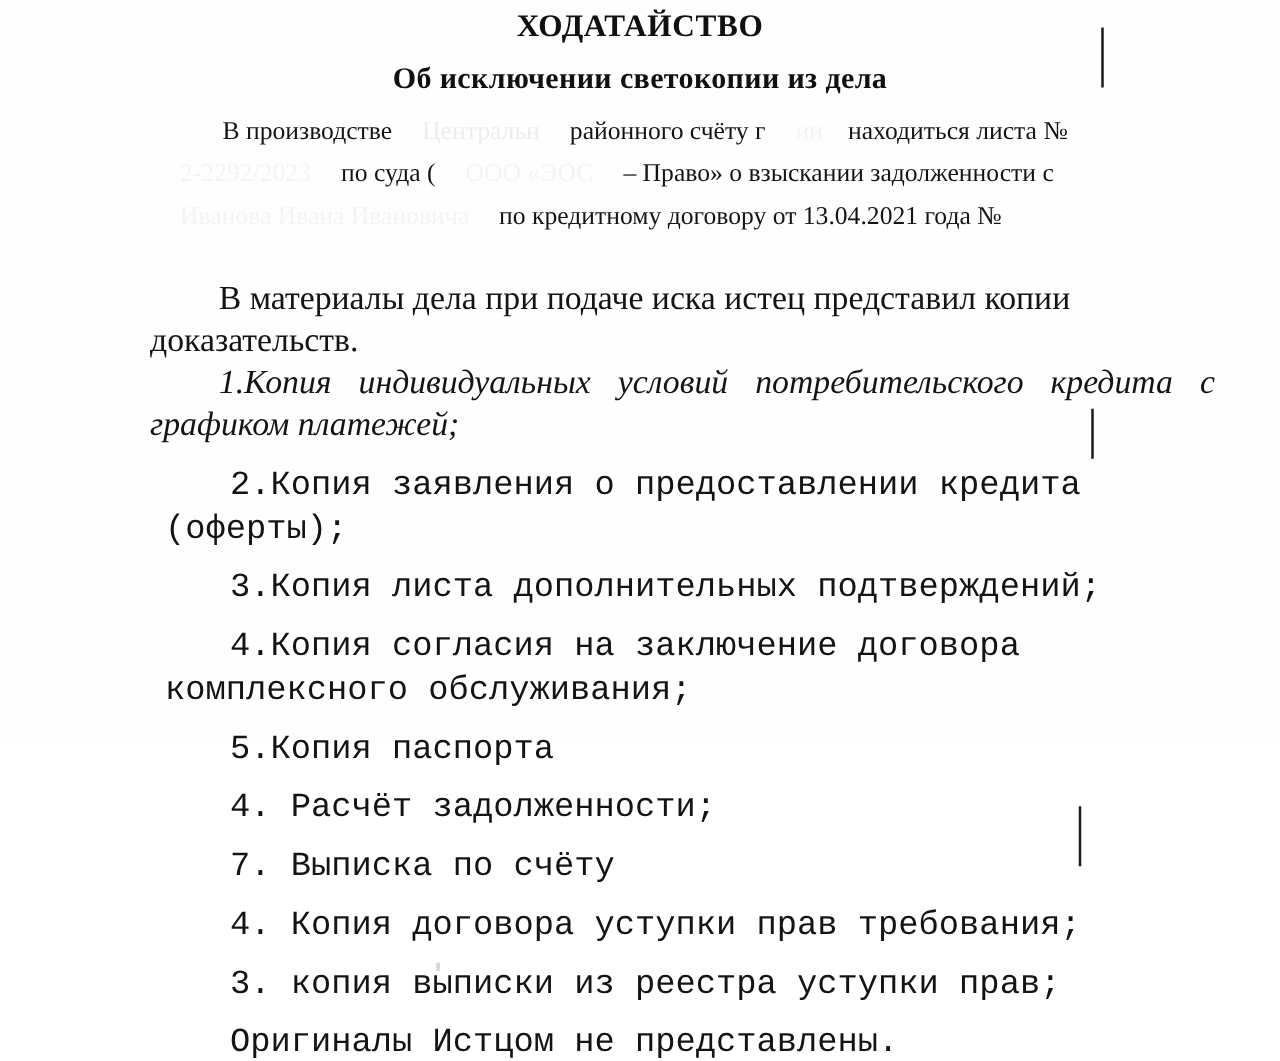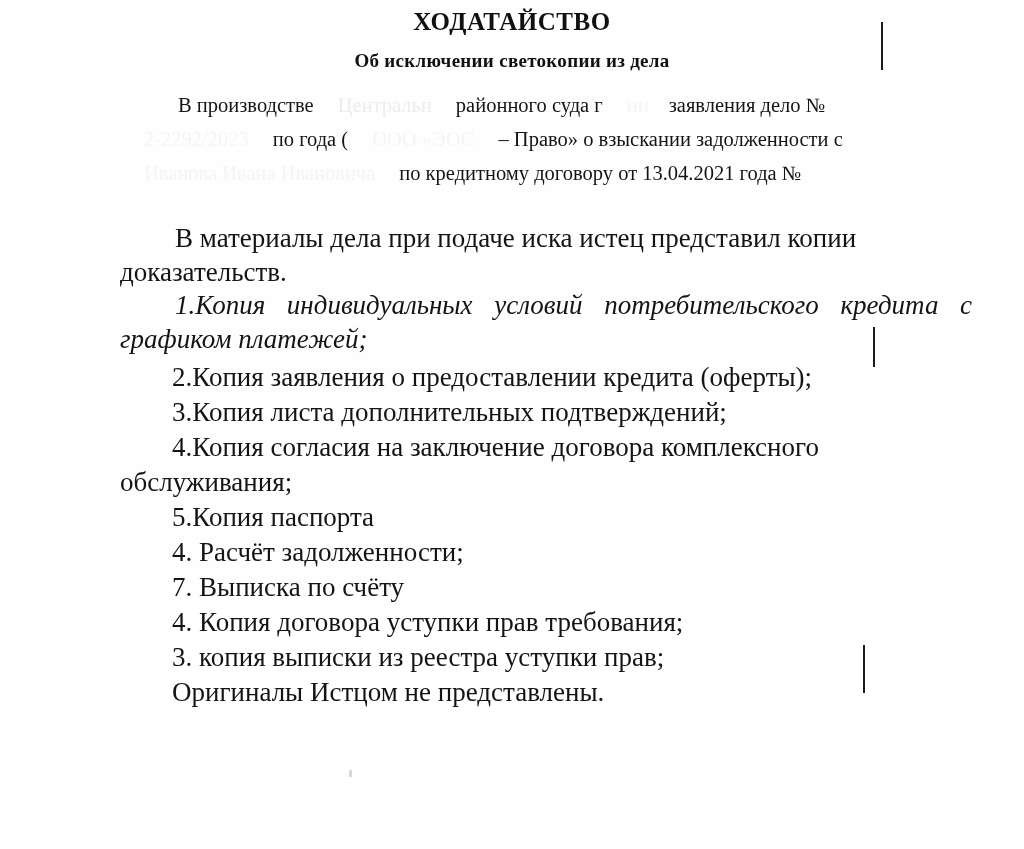--- a/index.html
+++ b/index.html
@@ -34,21 +34,21 @@
     font-weight: bold;
     letter-spacing: 0.5px;
     color: #101010;
   }
   .doc-subtitle {
     position: absolute;
     top: 50px;
     left: 0;
     width: 1024px;
     text-align: center;
-    font-size: 19px;
+    font-size: 24px;
     font-weight: bold;
     letter-spacing: 0.3px;
     color: #101010;
   }
 
   
   .intro {
     position: absolute;
     top: 88px;
     left: 120px;
@@ -93,23 +93,24 @@
     text-align: left;
   }
   .para.justify {
     text-align: justify;
     text-align-last: left;
     font-style: italic;
   }
   .gap-sm { height: 4px; }
 
   .list-item {
-    margin: 0;
+    margin: 12px;
     text-indent: 52px;
     line-height: 35px;
+    font-family: Liberation Mono, monospace;
   }
   .list-item.j {
     text-align: justify;
     text-align-last: left;
   }
 
   
   .artifact-line {
     position: absolute;
     background: #1b1b1b;
@@ -132,25 +133,25 @@
 
 <div class="page">
 
   <div class="doc-title">ХОДАТАЙСТВО</div>
 
   <div class="doc-subtitle">Об исключении светокопии из дела</div>
 
   <div class="intro">
 
     <div class="intro-line il-1">
-      <span class="sp-1"></span><span>В производстве</span><span class="sp-2"></span><span class="ghost">Центральн</span><span class="sp-2"></span><span>районного суда г</span><span class="sp-2"></span><span class="ghost-faint">ии</span><span class="sp-3"></span><span>заявления дело №</span>
+      <span class="sp-1"></span><span>В производстве</span><span class="sp-2"></span><span class="ghost">Центральн</span><span class="sp-2"></span><span>районного счёту г</span><span class="sp-2"></span><span class="ghost-faint">ии</span><span class="sp-3"></span><span>находиться листа №</span>
     </div>
 
     <div class="intro-line il-2">
-      <span class="sp-2"></span><span class="ghost-faint">2-2292/2023</span><span class="sp-2"></span><span>по года (</span><span class="sp-2"></span><span class="ghost-faint">ООО «ЭОС</span><span class="sp-2"></span><span>– Право» о взыскании задолженности с</span>
+      <span class="sp-2"></span><span class="ghost-faint">2-2292/2023</span><span class="sp-2"></span><span>по суда (</span><span class="sp-2"></span><span class="ghost-faint">ООО «ЭОС</span><span class="sp-2"></span><span>– Право» о взыскании задолженности с</span>
     </div>
 
     <div class="intro-line il-3">
       <span class="sp-2"></span><span class="ghost-faint">Иванова Ивана Ивановича</span><span class="sp-2"></span><span>по кредитному договору от 13.04.2021 года №</span>
     </div>
 
   </div>
 
   <div class="body-block">
 

